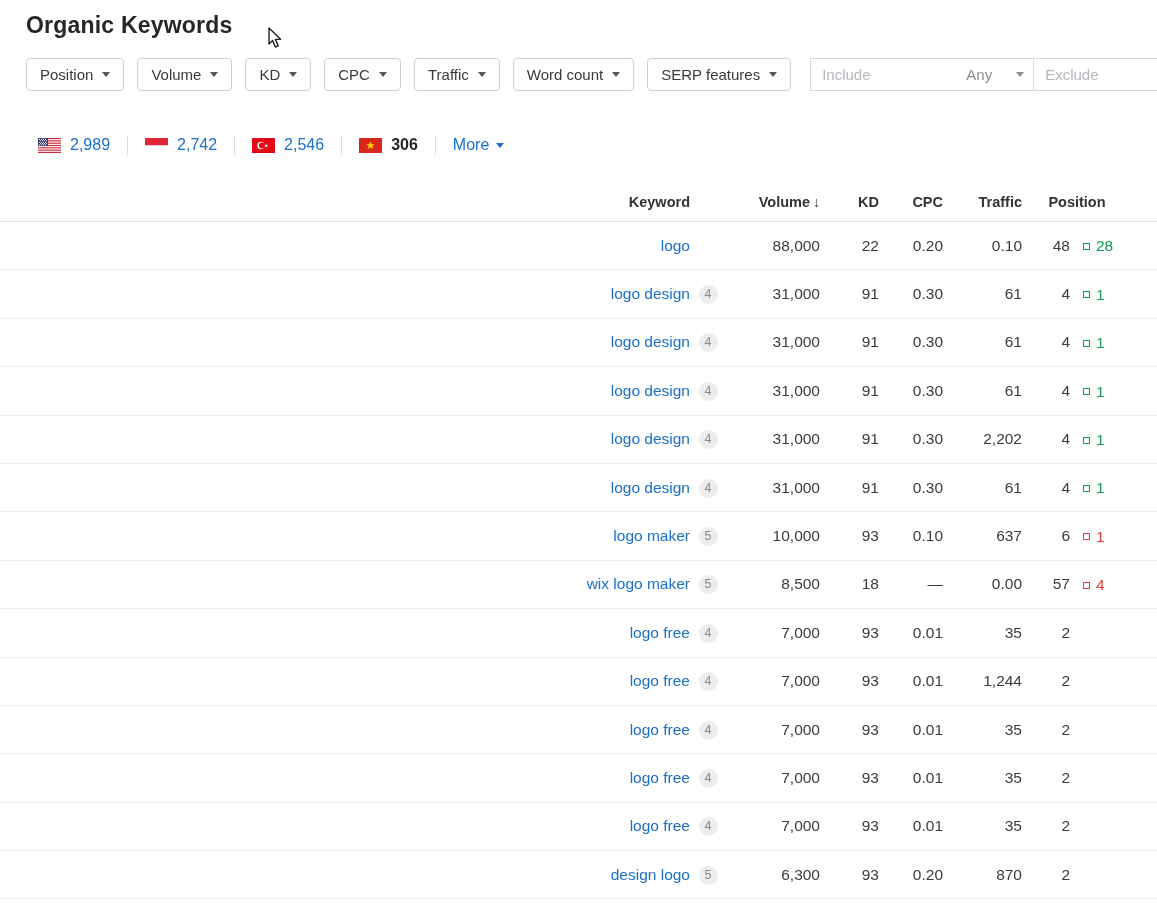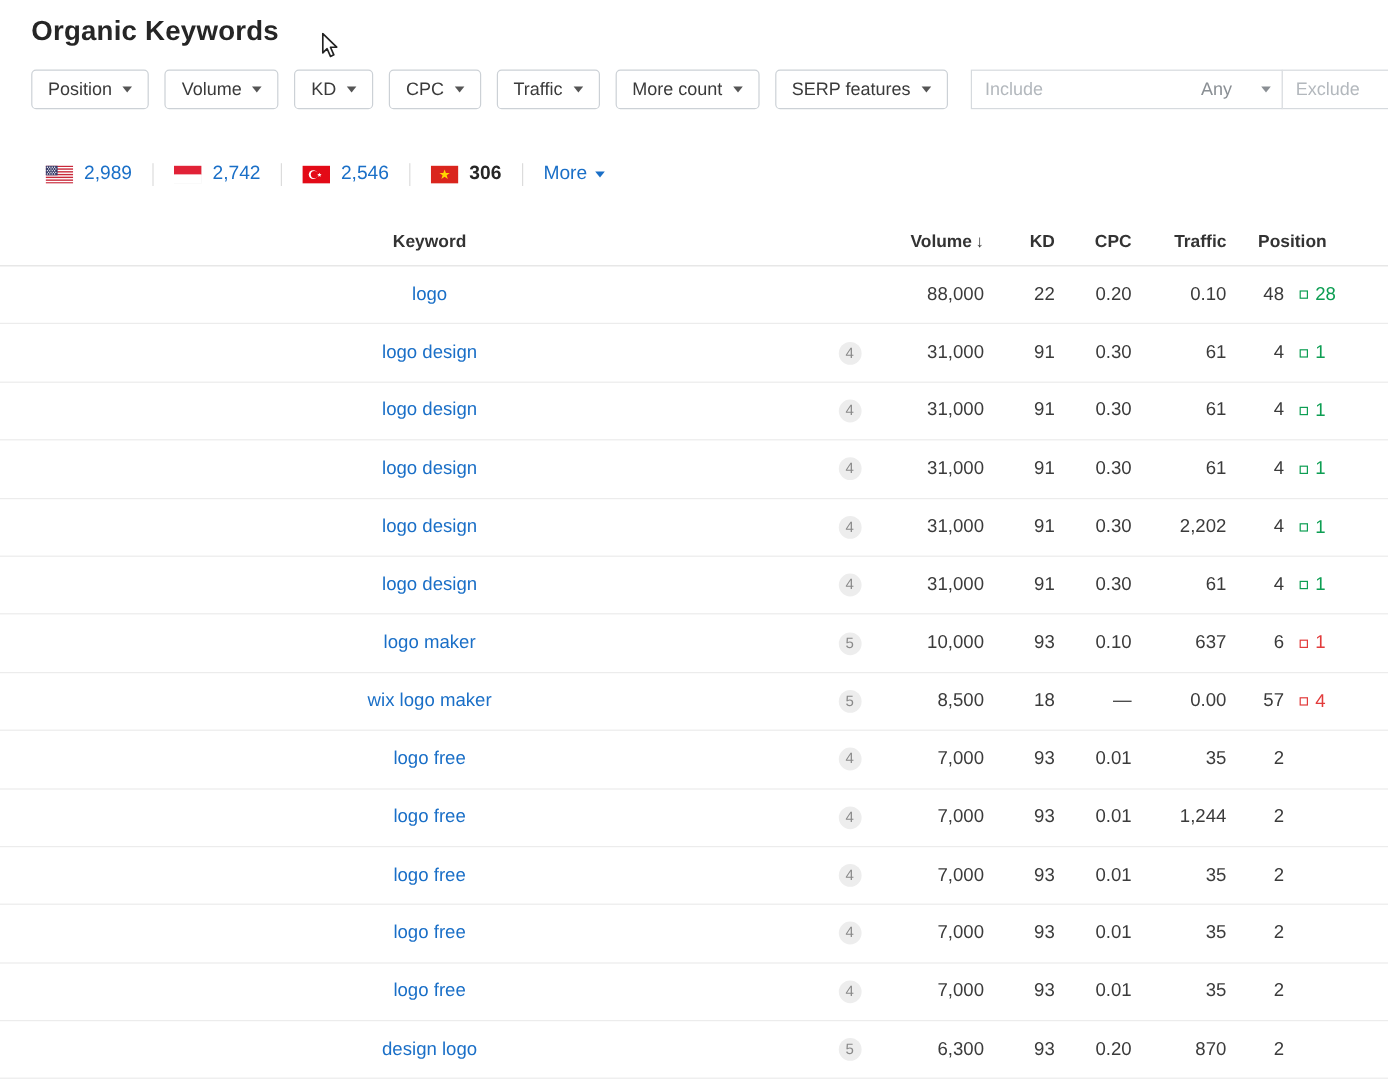--- a/index.html
+++ b/index.html
@@ -13,21 +13,21 @@
   .cursor { position: absolute; left: 268px; top: 17px; }
 
   
   .filter-bar { display: flex; align-items: center; margin: 18px 0 0 26px; height: 33px; }
   .filter-btn { display: inline-flex; align-items: center; gap: 9px; height: 33px;
     padding: 0 13px; margin-right: 13px; background: #fff; border: 1px solid #ccd1d6;
     border-radius: 4px; font-size: 15px; color: #3a3a3a; cursor: pointer; white-space: nowrap; }
   .caret { width: 0; height: 0; border-left: 4px solid transparent; border-right: 4px solid transparent;
     border-top: 5px solid #555; display: inline-block; }
   .include-group { display: flex; margin-left: 6px; }
-  .include-wrap { position: relative; width: 260px; }
+  .include-wrap { position: relative; width: 224px; }
   .include-wrap input { width: 100%; height: 33px; border: 1px solid #d6dade; padding: 0 70px 0 11px;
     font-size: 15px; font-family: inherit; color: #3a3a3a; outline: none; }
   .include-wrap input::placeholder, .exclude-wrap input::placeholder { color: #b3b8bd; }
   .any-select { position: absolute; right: 10px; top: 0; height: 33px; display: inline-flex;
     align-items: center; gap: 24px; font-size: 15px; color: #8a8f94; cursor: pointer; }
   .any-select .caret { border-top-color: #8a8f94; }
   .exclude-wrap { width: 140px; margin-left: -1px; }
   .exclude-wrap input { width: 100%; height: 33px; border: 1px solid #d6dade; padding: 0 11px;
     font-size: 15px; font-family: inherit; color: #3a3a3a; outline: none; }
 
@@ -41,21 +41,21 @@
     color: #1a6fc7; text-decoration: none; cursor: pointer; }
   .more-link .caret { border-top-color: #1a6fc7; }
   .flag { width: 23px; height: 15px; display: block; box-shadow: 0 0 0 1px rgba(0,0,0,.06) inset; }
 
   
   .table { margin-top: 23px; }
   .trow { display: flex; align-items: center; padding: 0 25px 0 26px; }
   .table-header { height: 40px; border-bottom: 1px solid #e2e2e2; font-size: 14.5px;
     font-weight: 700; color: #333; }
   .table-row { height: 48.4px; border-bottom: 1px solid #ececec; font-size: 15.5px; }
-  .col-kw { flex: 1; text-align: center; overflow: hidden; white-space: nowrap; }
+  .col-kw { flex: 1; text-align: right; overflow: hidden; white-space: nowrap; }
   .col-badge { width: 36px; text-align: center; }
   .col-volume { width: 94px; text-align: right; }
   .col-kd { width: 59px; text-align: right; }
   .col-cpc { width: 64px; text-align: right; }
   .col-traffic { width: 79px; text-align: right; }
   .col-pos { width: 48px; text-align: right; }
   .col-chg { width: 62px; text-align: left; padding-left: 13px; }
   .col-poshead { width: 110px; text-align: center; }
   .kw-link { color: #1a6fc7; text-decoration: none; cursor: pointer; }
   .sort-arrow { font-size: 14px; color: #333; margin-left: 3px; }
@@ -95,21 +95,21 @@
     </button>
     <button class="filter-btn">
       <span>CPC</span>
       <span class="caret"></span>
     </button>
     <button class="filter-btn">
       <span>Traffic</span>
       <span class="caret"></span>
     </button>
     <button class="filter-btn">
-      <span>More count</span>
+      <span>Word count</span>
       <span class="caret"></span>
     </button>
     <button class="filter-btn">
       <span>SERP features</span>
       <span class="caret"></span>
     </button>
 
     <div class="include-group">
       <div class="include-wrap">
         <input type="text" placeholder="Include" style="">

